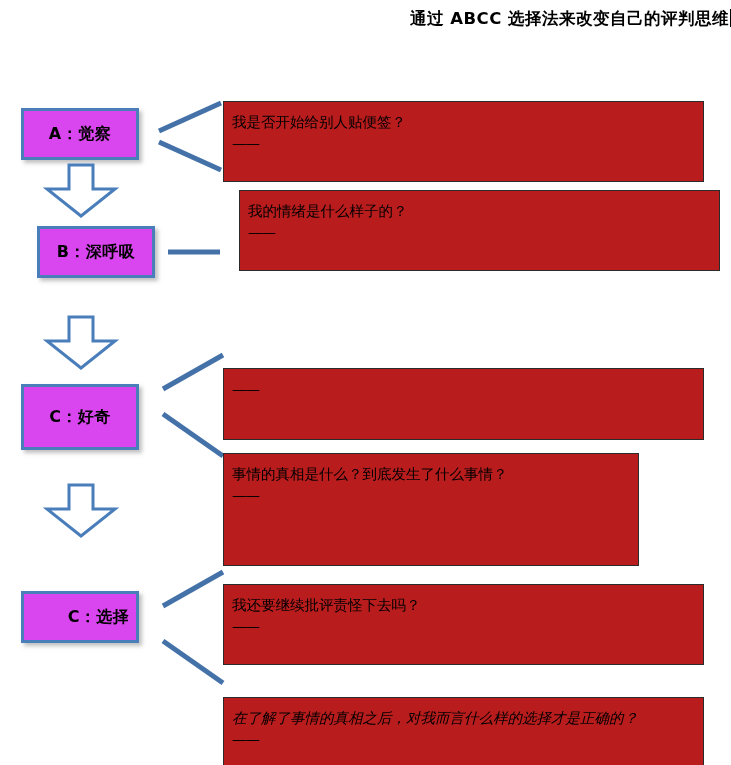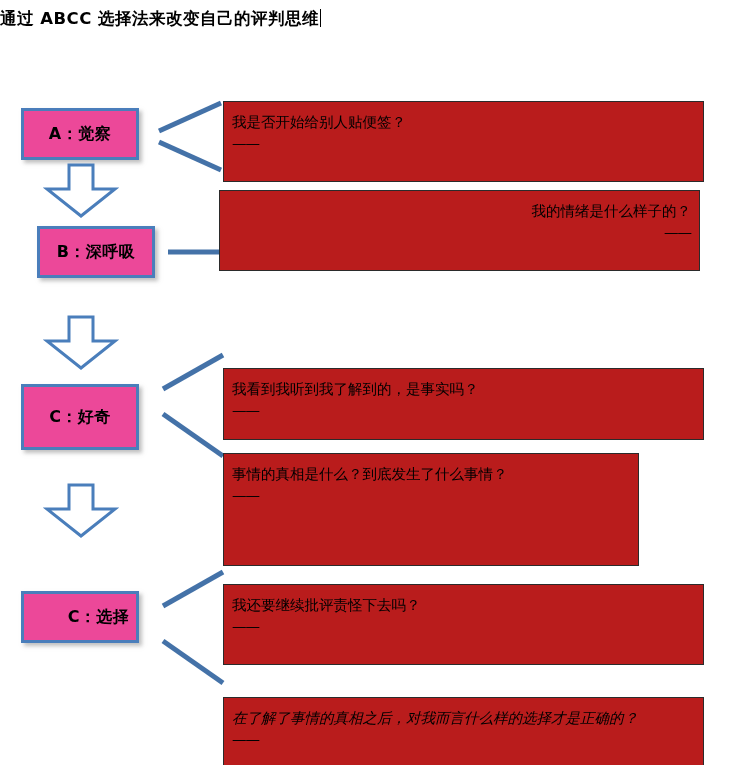--- a/index.html
+++ b/index.html
@@ -15,21 +15,21 @@
     color: #000000;
     overflow: hidden;
   }
 
   
   #doc-title {
     position: absolute;
     left: 0;
     top: 8px;
     width: 731px;
-    text-align: left;
+    text-align: right;
     font-size: 16.5px;
     font-weight: bold;
     letter-spacing: 0.5px;
     white-space: nowrap;
     line-height: 22px;
   }
   #doc-title .caret {
     display: inline-block;
     width: 1px;
     height: 18px;
@@ -45,21 +45,21 @@
     top: 0;
     width: 731px;
     height: 765px;
   }
 
   
   .stage-box {
     position: absolute;
     box-sizing: border-box;
     border: 3px solid #4A7EBB;
-    background: #ec4899;
+    background: #d946ef;
     box-shadow: 3px 3px 4px rgba(140,140,140,0.55);
     display: flex;
     align-items: center;
     justify-content: center;
     text-align: right;
   }
   .stage-box .stage-label {
     font-size: 16px;
     font-weight: bold;
     color: #000000;
@@ -178,28 +178,27 @@
     <svg width="66" height="48" viewBox="0 0 66 48">
       <line x1="3" y1="3" x2="63" y2="45" stroke="#4472A8" stroke-width="5" stroke-linecap="butt"></line>
     </svg>
   </div>
 
   <div class="content-box" style="left:223px; top:61px; width:481px; height:81px;">
     <div class="line">我是否开始给别人贴便签？</div>
     <div class="line dash">——</div>
   </div>
 
-  <div class="content-box" style="left:219px; top:150px; width:481px; height:81px;text-align:right;">
+  <div class="content-box" style="left:239px; top:150px; width:481px; height:81px;">
     <div class="line">我的情绪是什么样子的？</div>
     <div class="line dash">——</div>
   </div>
 
 
   <div class="content-box" style="left:223px; top:328px; width:481px; height:72px;">
-    <div class="line">我看到我听到我了解到的，是事实吗？</div>
     <div class="line dash">——</div>
   </div>
 
   <div class="content-box" style="left:223px; top:413px; width:416px; height:113px;">
     <div class="line">事情的真相是什么？到底发生了什么事情？</div>
     <div class="line dash">——</div>
   </div>
 
   <div class="content-box" style="left:223px; top:544px; width:481px; height:81px;">
     <div class="line">我还要继续批评责怪下去吗？</div>

